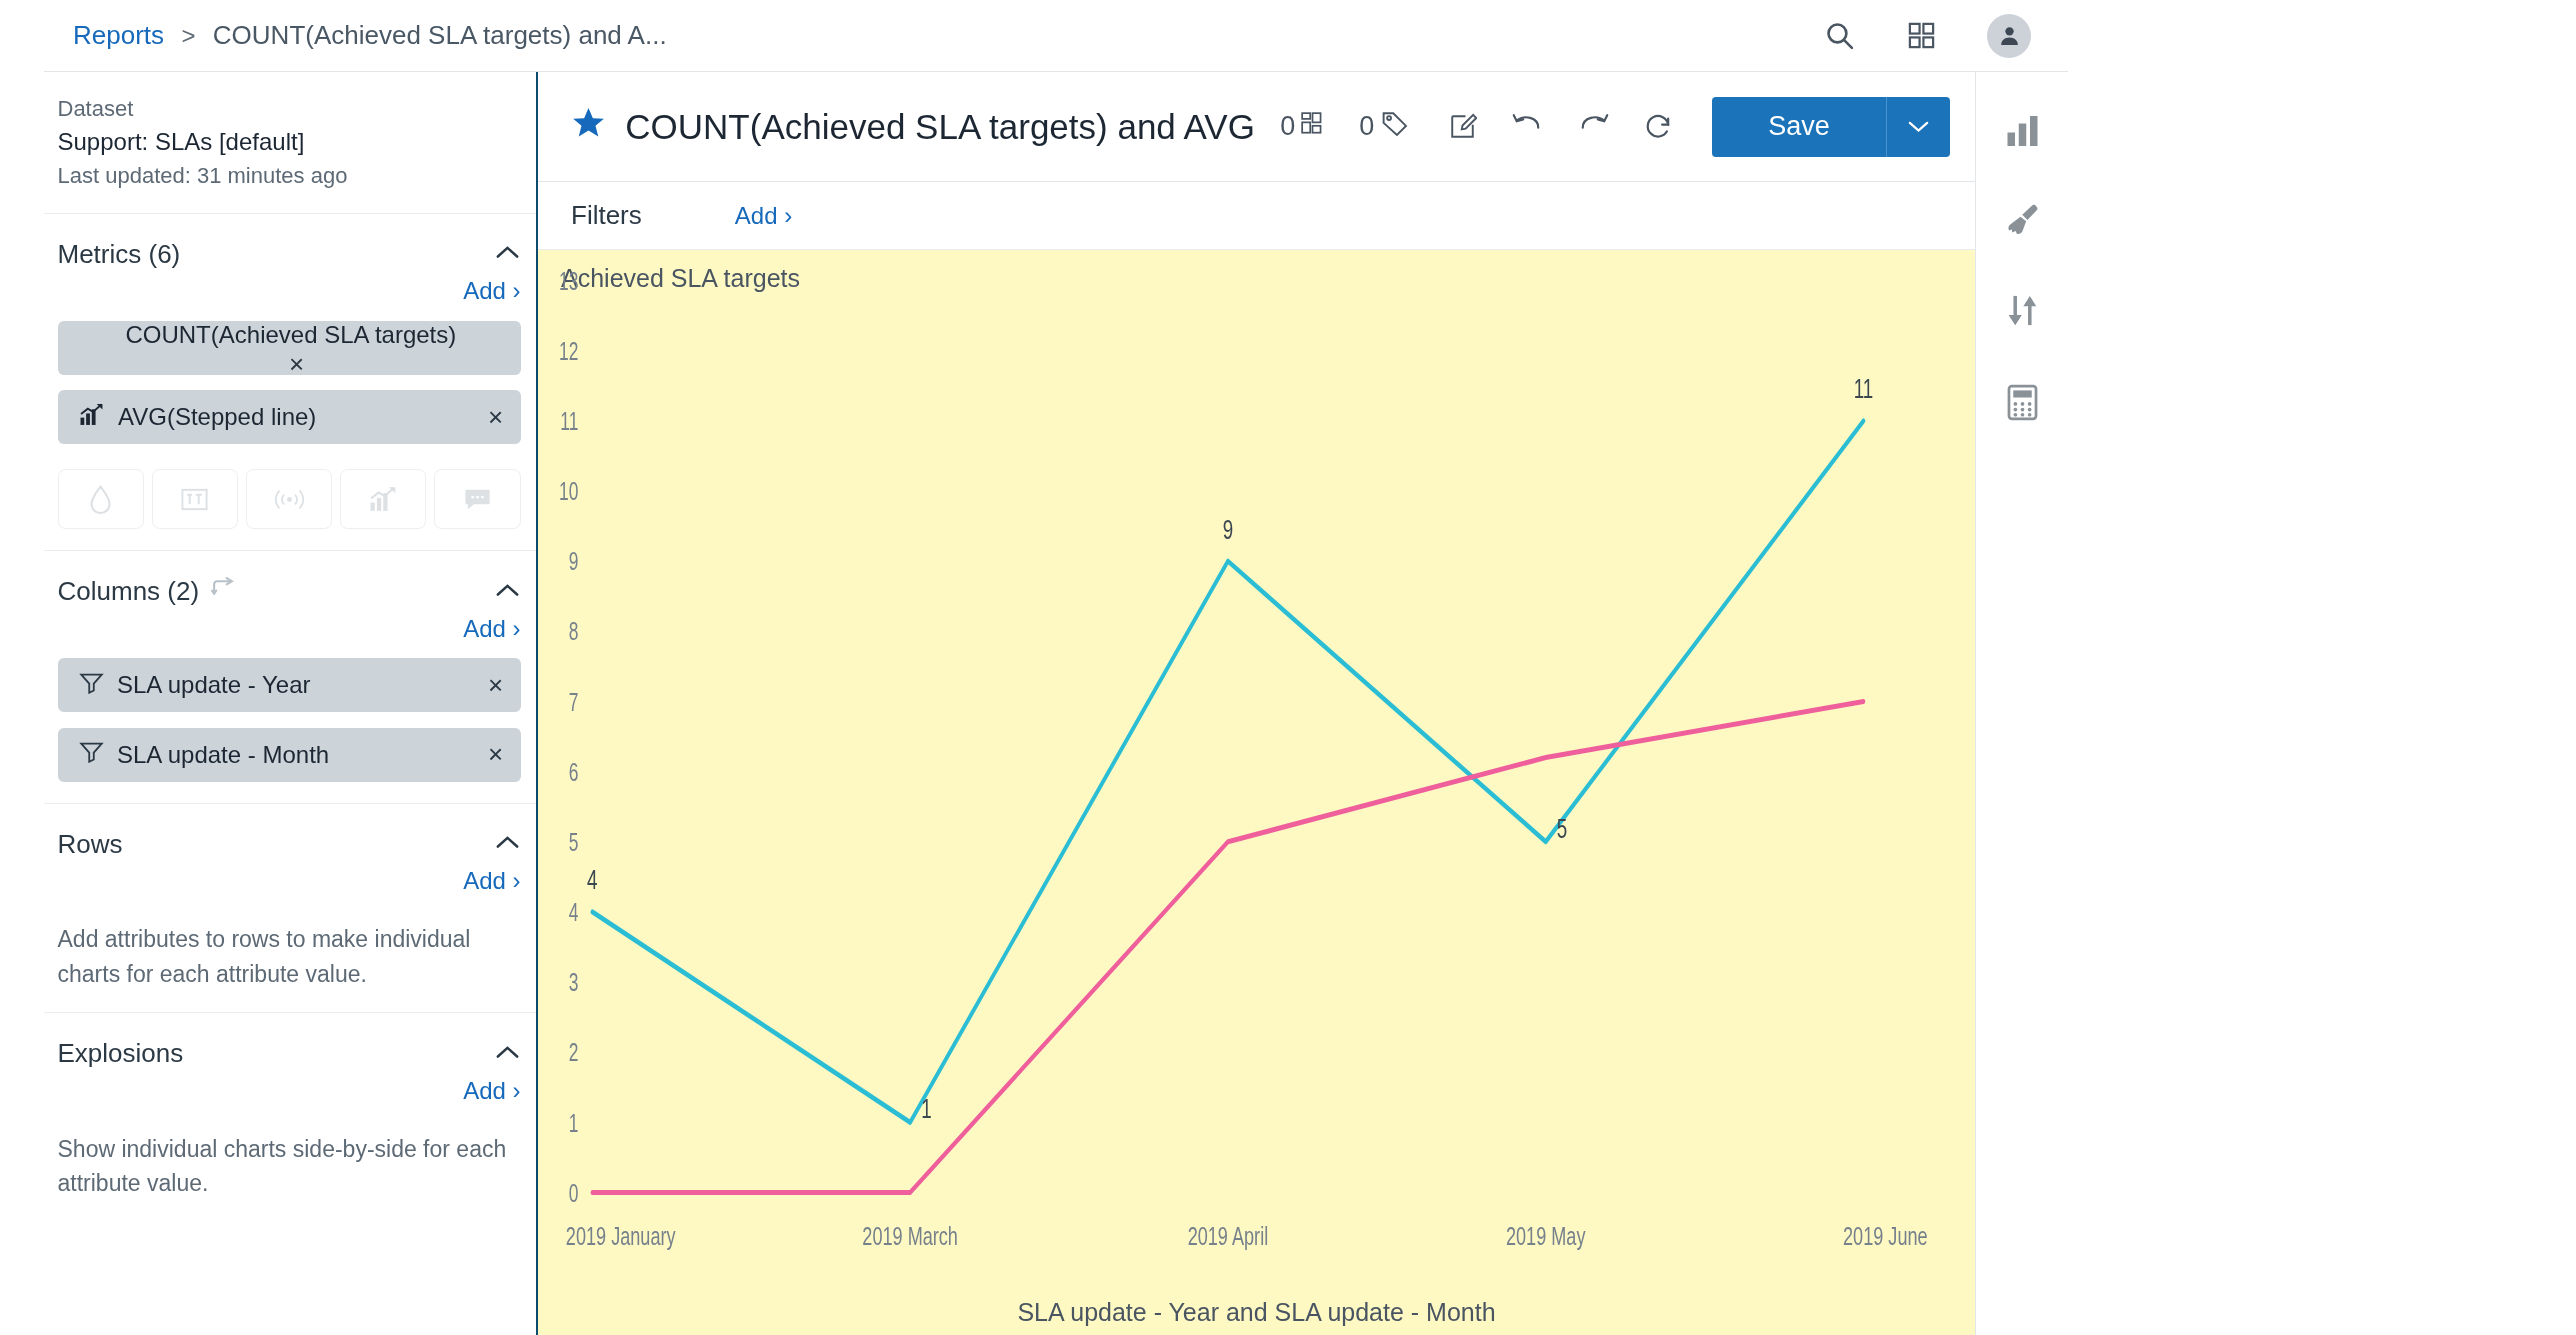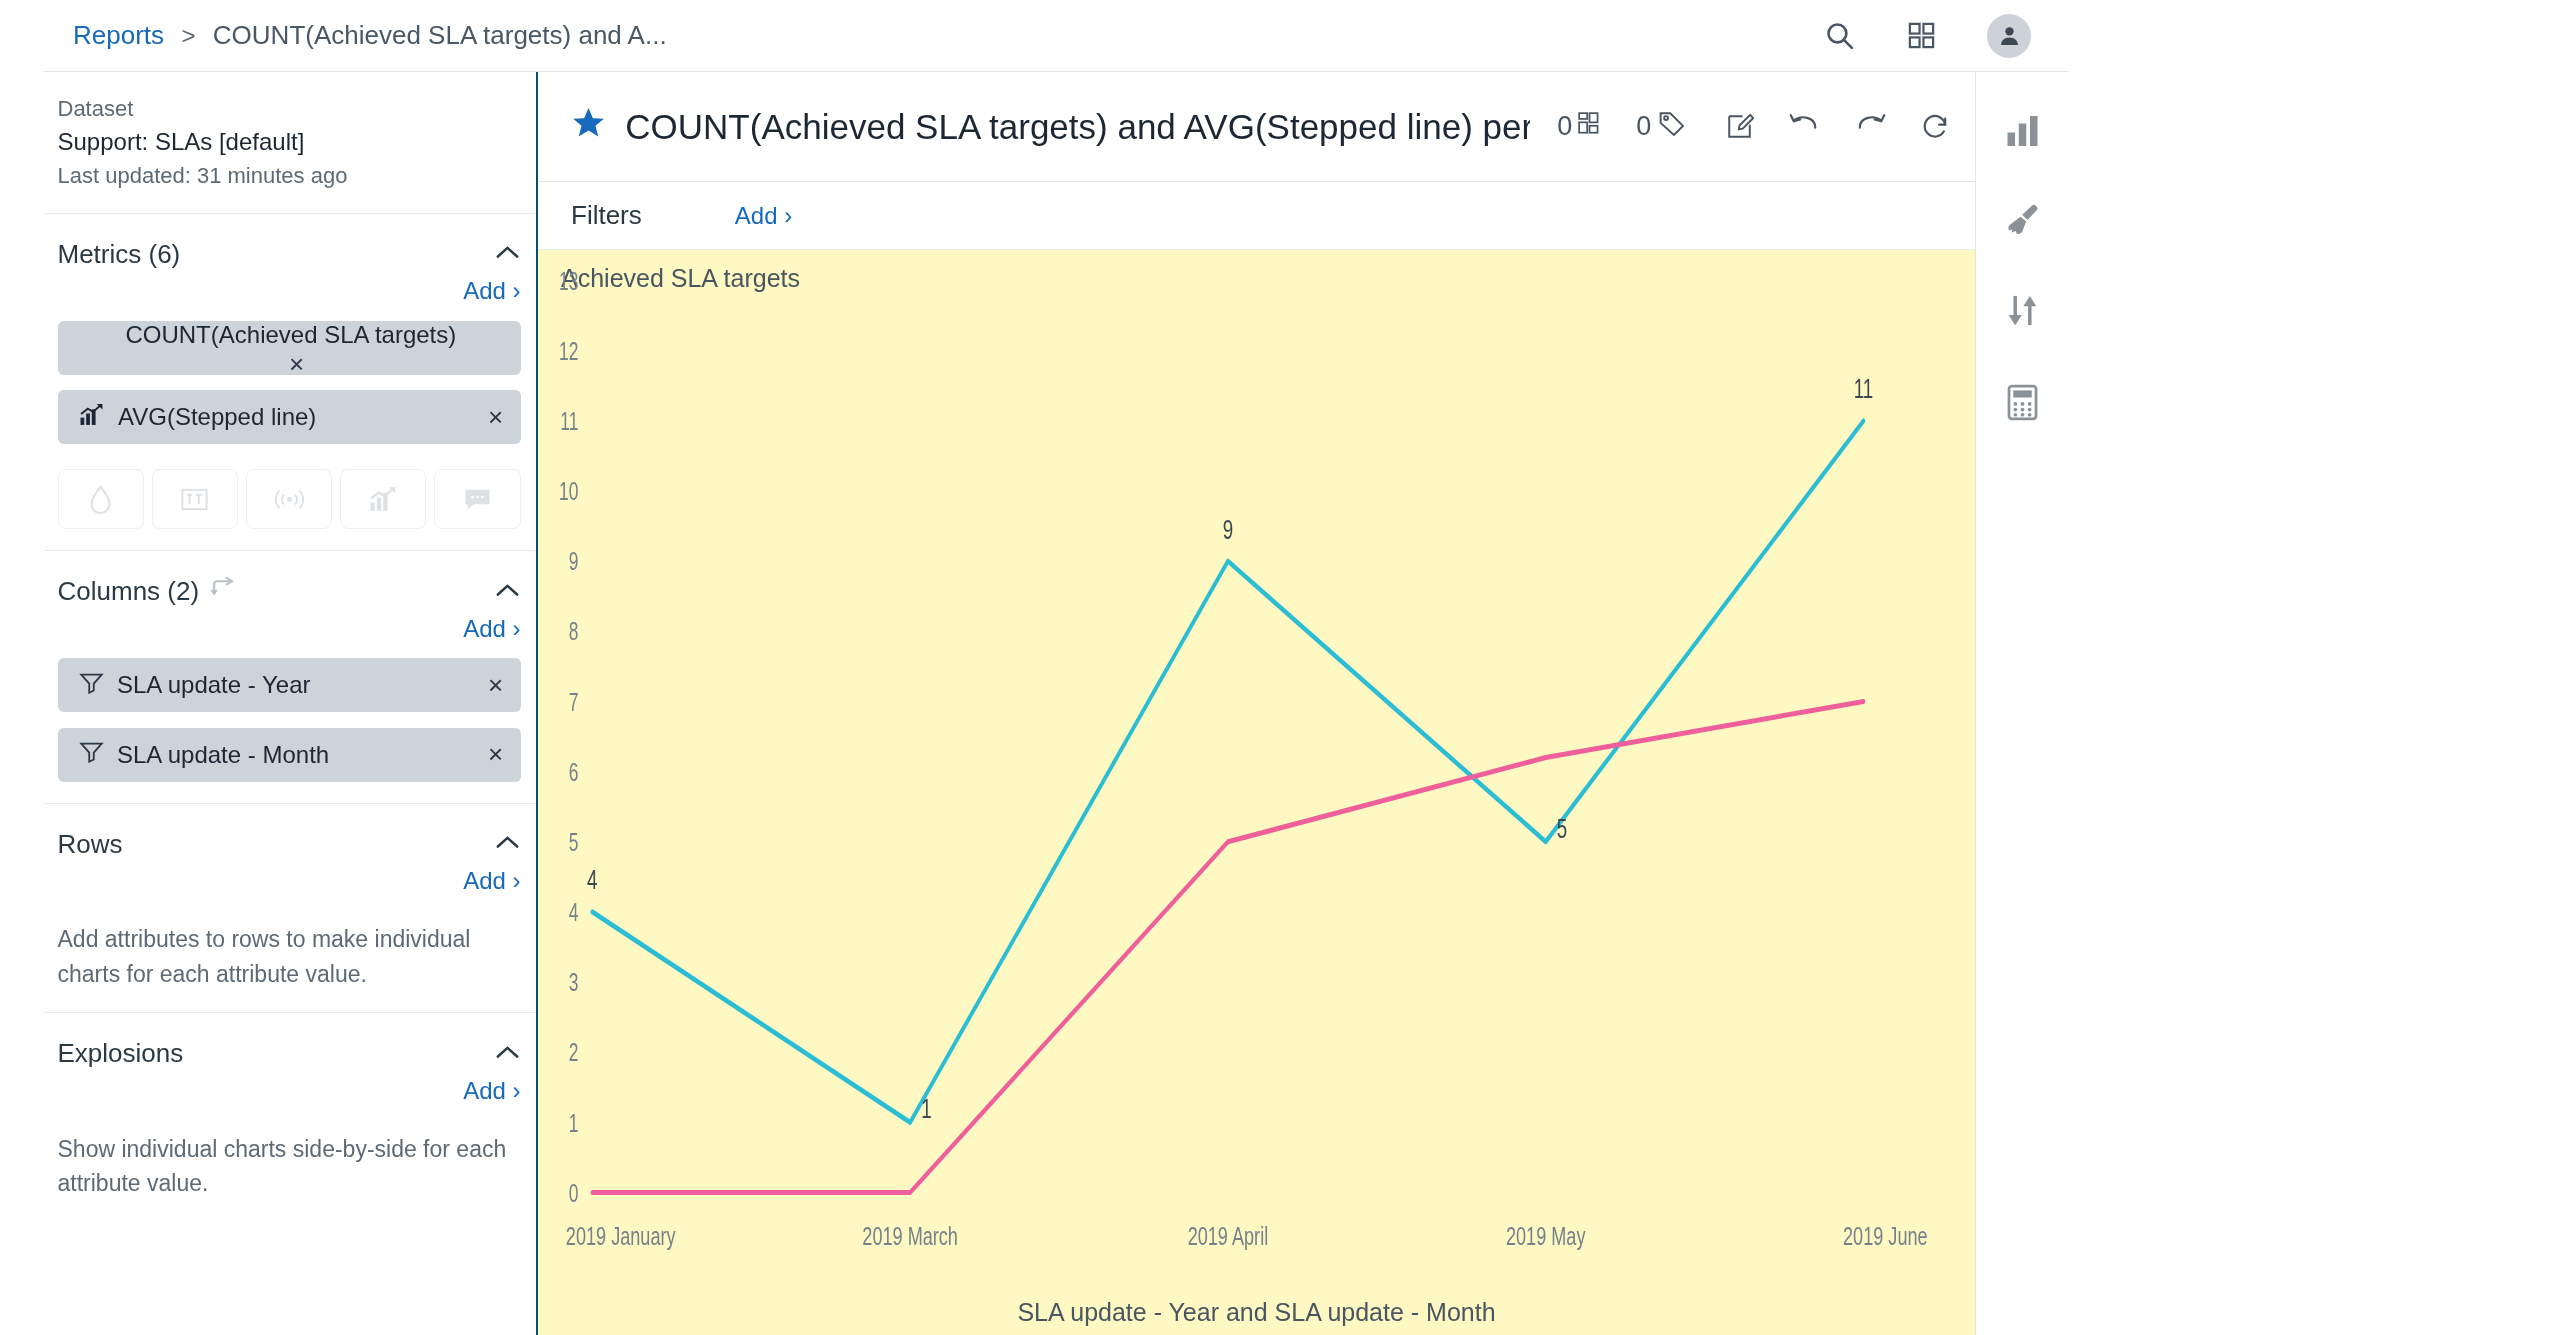--- a/index.html
+++ b/index.html
@@ -376,20 +376,28 @@
               </svg>
           </span>
           <span class="ticon">
             <svg width="29" height="29" viewBox="0 0 24 24" fill="none" stroke="currentColor" stroke-width="1.8" stroke-linecap="round">
                 <path d="M20 5.5v5h-5"></path>
                 <path d="M20 10.5A8.5 8.5 0 1 0 19 16"></path>
               </svg>
           </span>
         </span>
 
+        <span class="save-wrap">
+          <button class="save-btn">Save</button>
+          <span class="save-caret">
+            <svg width="25" height="15.4" viewBox="0 0 26 16" fill="none" stroke="#fff" stroke-width="2.4" stroke-linecap="round">
+                <polyline points="4,4 13,12 22,4"></polyline>
+              </svg>
+          </span>
+        </span>
       </div>
 
       <div class="filters-row">
         <span class="filters-label">Filters</span>
         <span class="add-link">Add ›</span>
       </div>
 
       <div class="chart-area">
         <div class="y-title">Achieved SLA targets</div>
         <svg class="chart-svg" id="chart-svg" viewBox="0 0 2062 1066" preserveAspectRatio="none">

